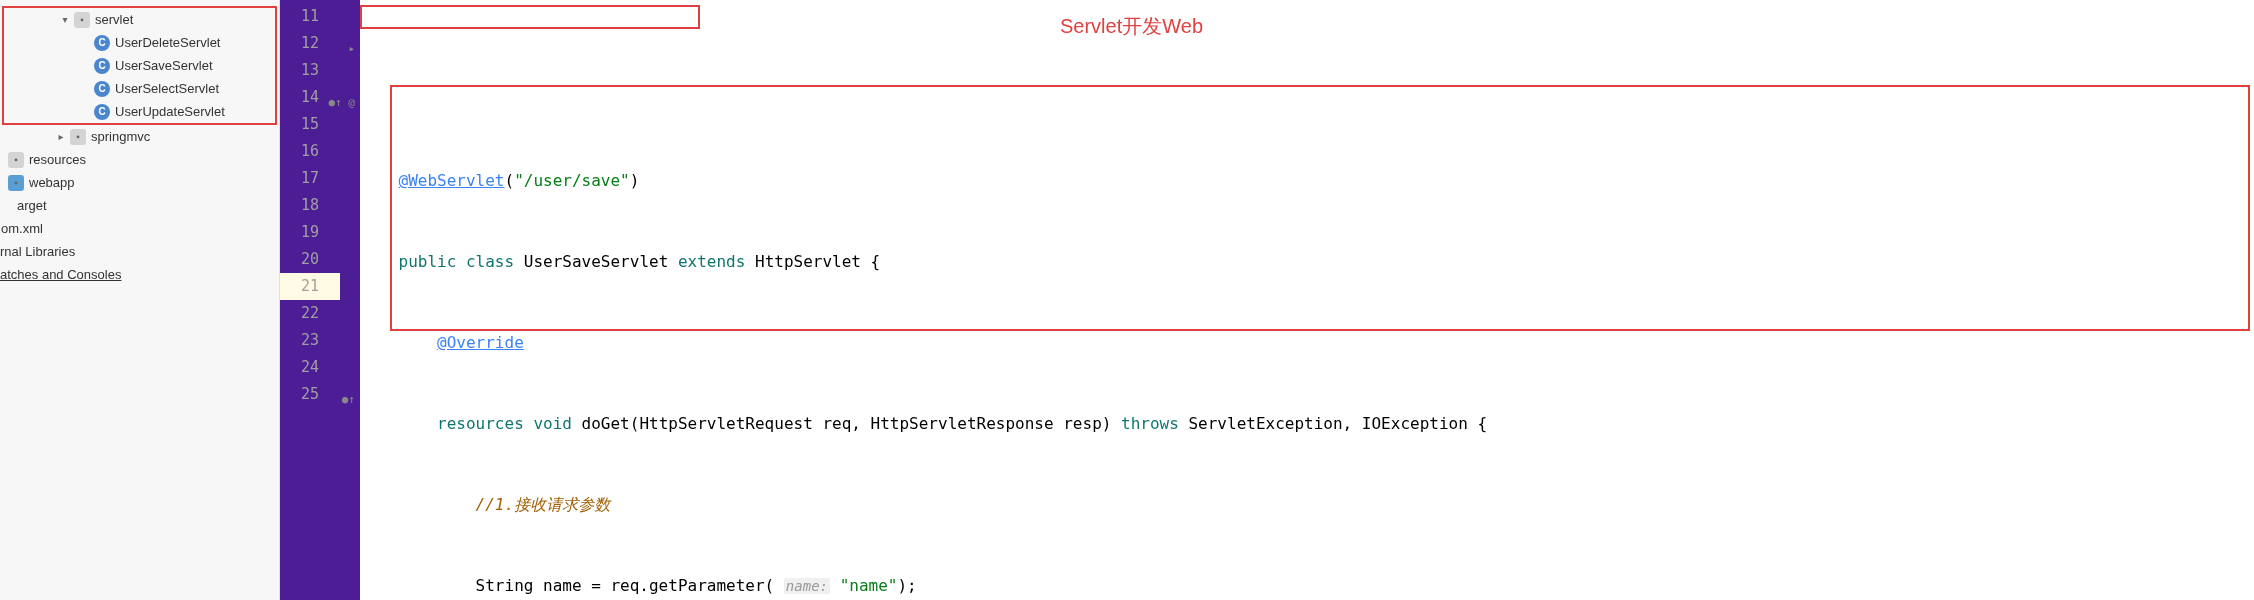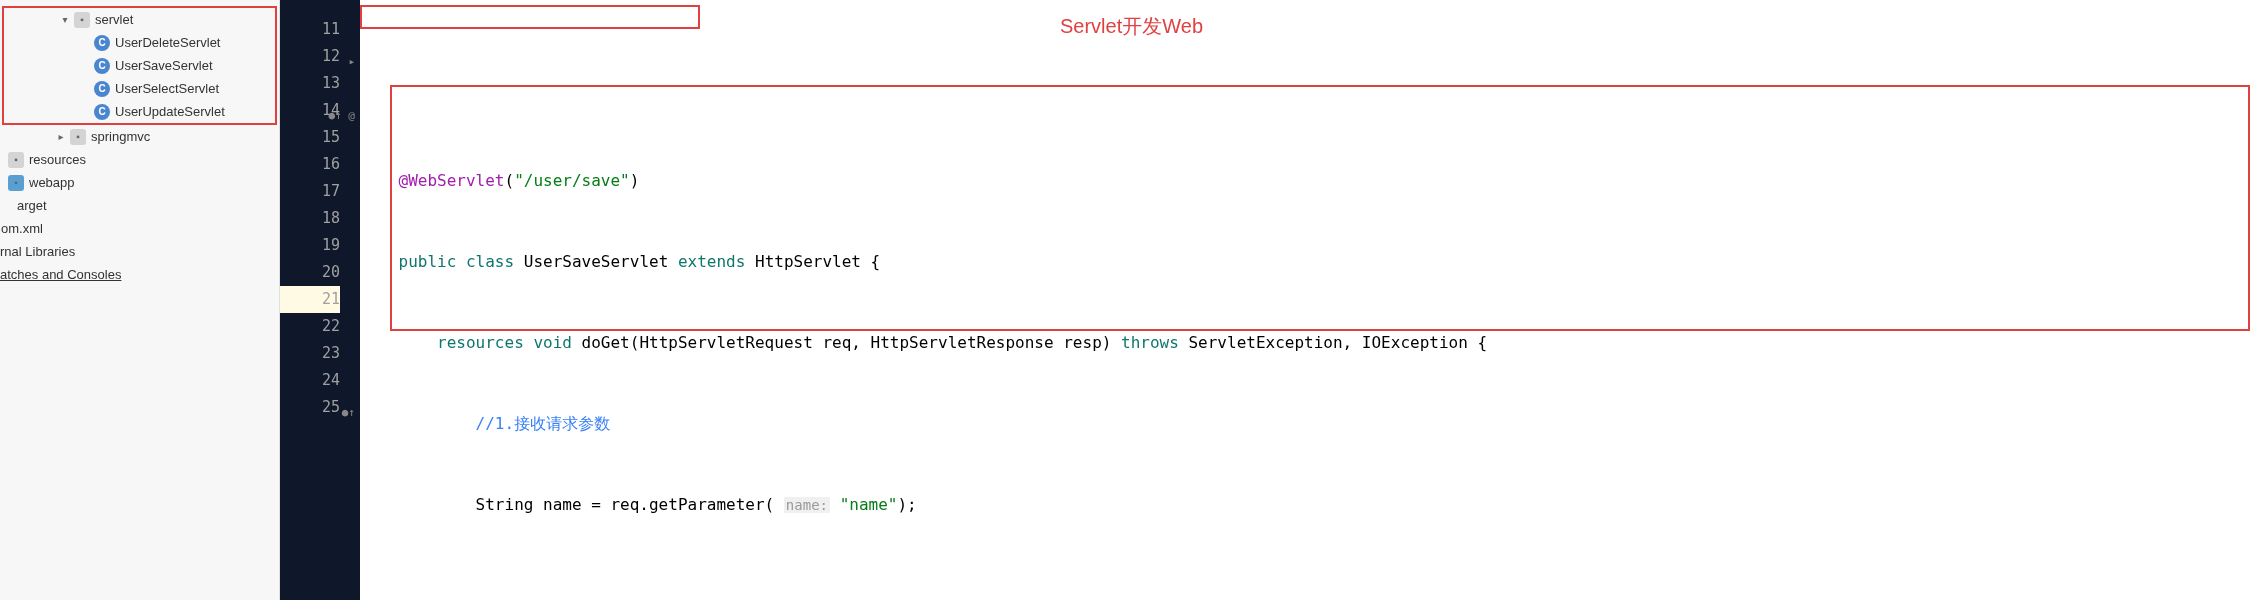--- a/index.html
+++ b/index.html
@@ -58,23 +58,23 @@
       margin: 0 2px;
     }
     .editor-area {
       flex: 1;
       display: flex;
       background: #ffffff;
       position: relative;
     }
     .gutter {
       width: 80px;
-      padding-top: 16px;
-      background: #0f172a;
-      text-align: right;
+      padding-top: 3px;
+      background: #4c1d95;
+      text-align: center;
       padding-right: 20px;
       color: #a0a0a0;
       font-family: 'Consolas', 'Monaco', monospace;
       font-size: 15px;
       line-height: 27px;
       user-select: none;
       position: relative;
     }
     .gutter-line { position: relative; height: 27px; }
     .gutter-icons {
@@ -89,24 +89,24 @@
       padding-top: 5px;
       font-family: 'Consolas', 'Monaco', monospace;
       font-size: 16px;
       line-height: 27px;
       white-space: pre;
       position: relative;
     }
     .code-line { height: 27px; }
     .current-line { background: #fffae3; }
     .kw-blue { color: #0f766e; font-weight: normal; }
-    .annotation-olive { color: #a21caf; }
+    .annotation-olive { color: #3b82f6; text-decoration: underline; }
     .str { color: #067d17; }
-    .comment { color: #3b82f6; }
-    .param-hint { color: #999; background: #f0f0f0; padding: 0 2px; font-size: 14px; }
+    .comment { color: #a16207; font-style: italic; }
+    .param-hint { color: #999; background: #f0f0f0; padding: 0 2px; font-size: 14px; font-style: italic; }
     .red-box-1 {
       position: absolute;
       border: 2px solid #e04040;
       left: 0px;
       top: 5px;
       width: 340px;
       height: 24px;
       pointer-events: none;
     }
     .red-box-2 {
@@ -200,20 +200,21 @@
     <div class="gutter-line"><span>25</span><span class="gutter-icons">●↑</span></div>
   </div>
 
   <div class="code-area">
     <div class="red-box-1"></div>
     <div class="red-box-2"></div>
     <div class="annotation-label">Servlet开发Web</div>
 
     <div class="code-line">    <span class="annotation-olive">@WebServlet</span><span>(</span><span class="str">"/user/save"</span><span>)</span></div>
     <div class="code-line">    <span class="kw-blue">public</span> <span class="kw-blue">class</span> <span>UserSaveServlet</span> <span class="kw-blue">extends</span> <span>HttpServlet {</span></div>
+    <div class="code-line">        <span class="annotation-olive">@Override</span></div>
     <div class="code-line">        <span class="kw-blue">resources</span> <span class="kw-blue">void</span> <span>doGet</span><span>(HttpServletRequest req, HttpServletResponse resp) </span><span class="kw-blue">throws</span><span> ServletException, IOException {</span></div>
     <div class="code-line">            <span class="comment">//1.接收请求参数</span></div>
     <div class="code-line">            <span>String name = req.getParameter( </span><span class="param-hint">name:</span><span class="str"> "name"</span><span>);</span></div>
     
     
     
     
     
     
     

